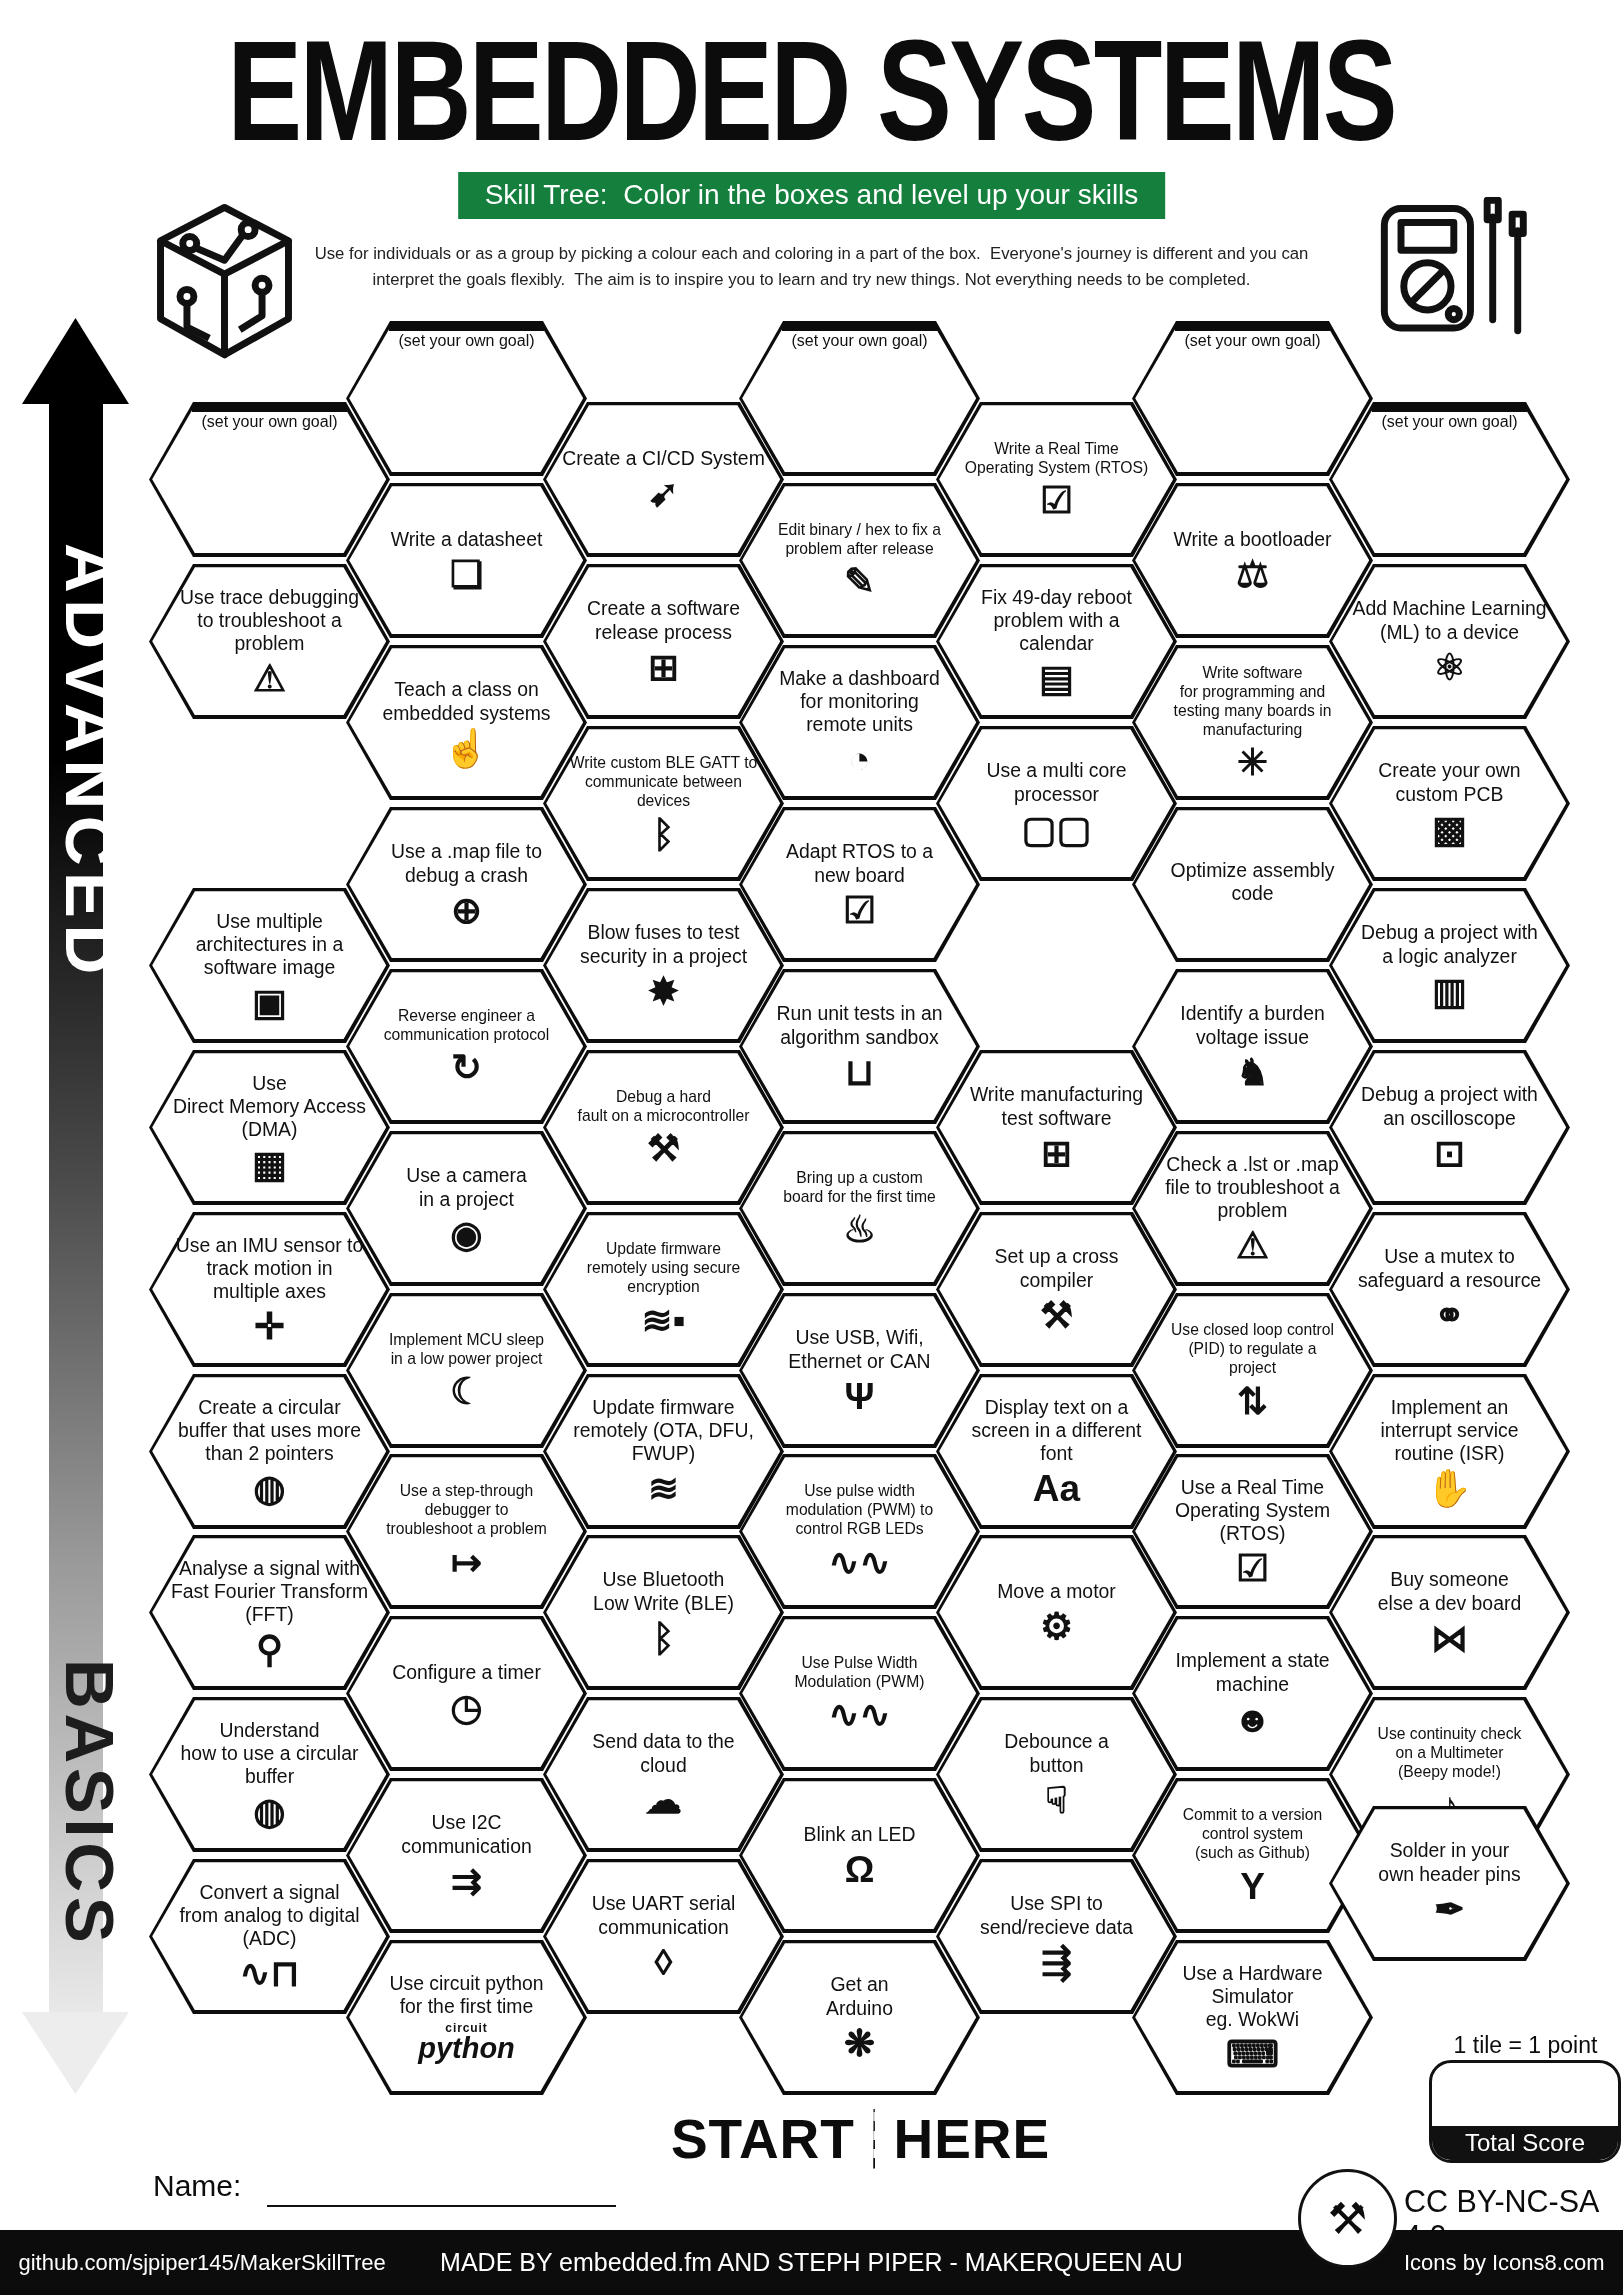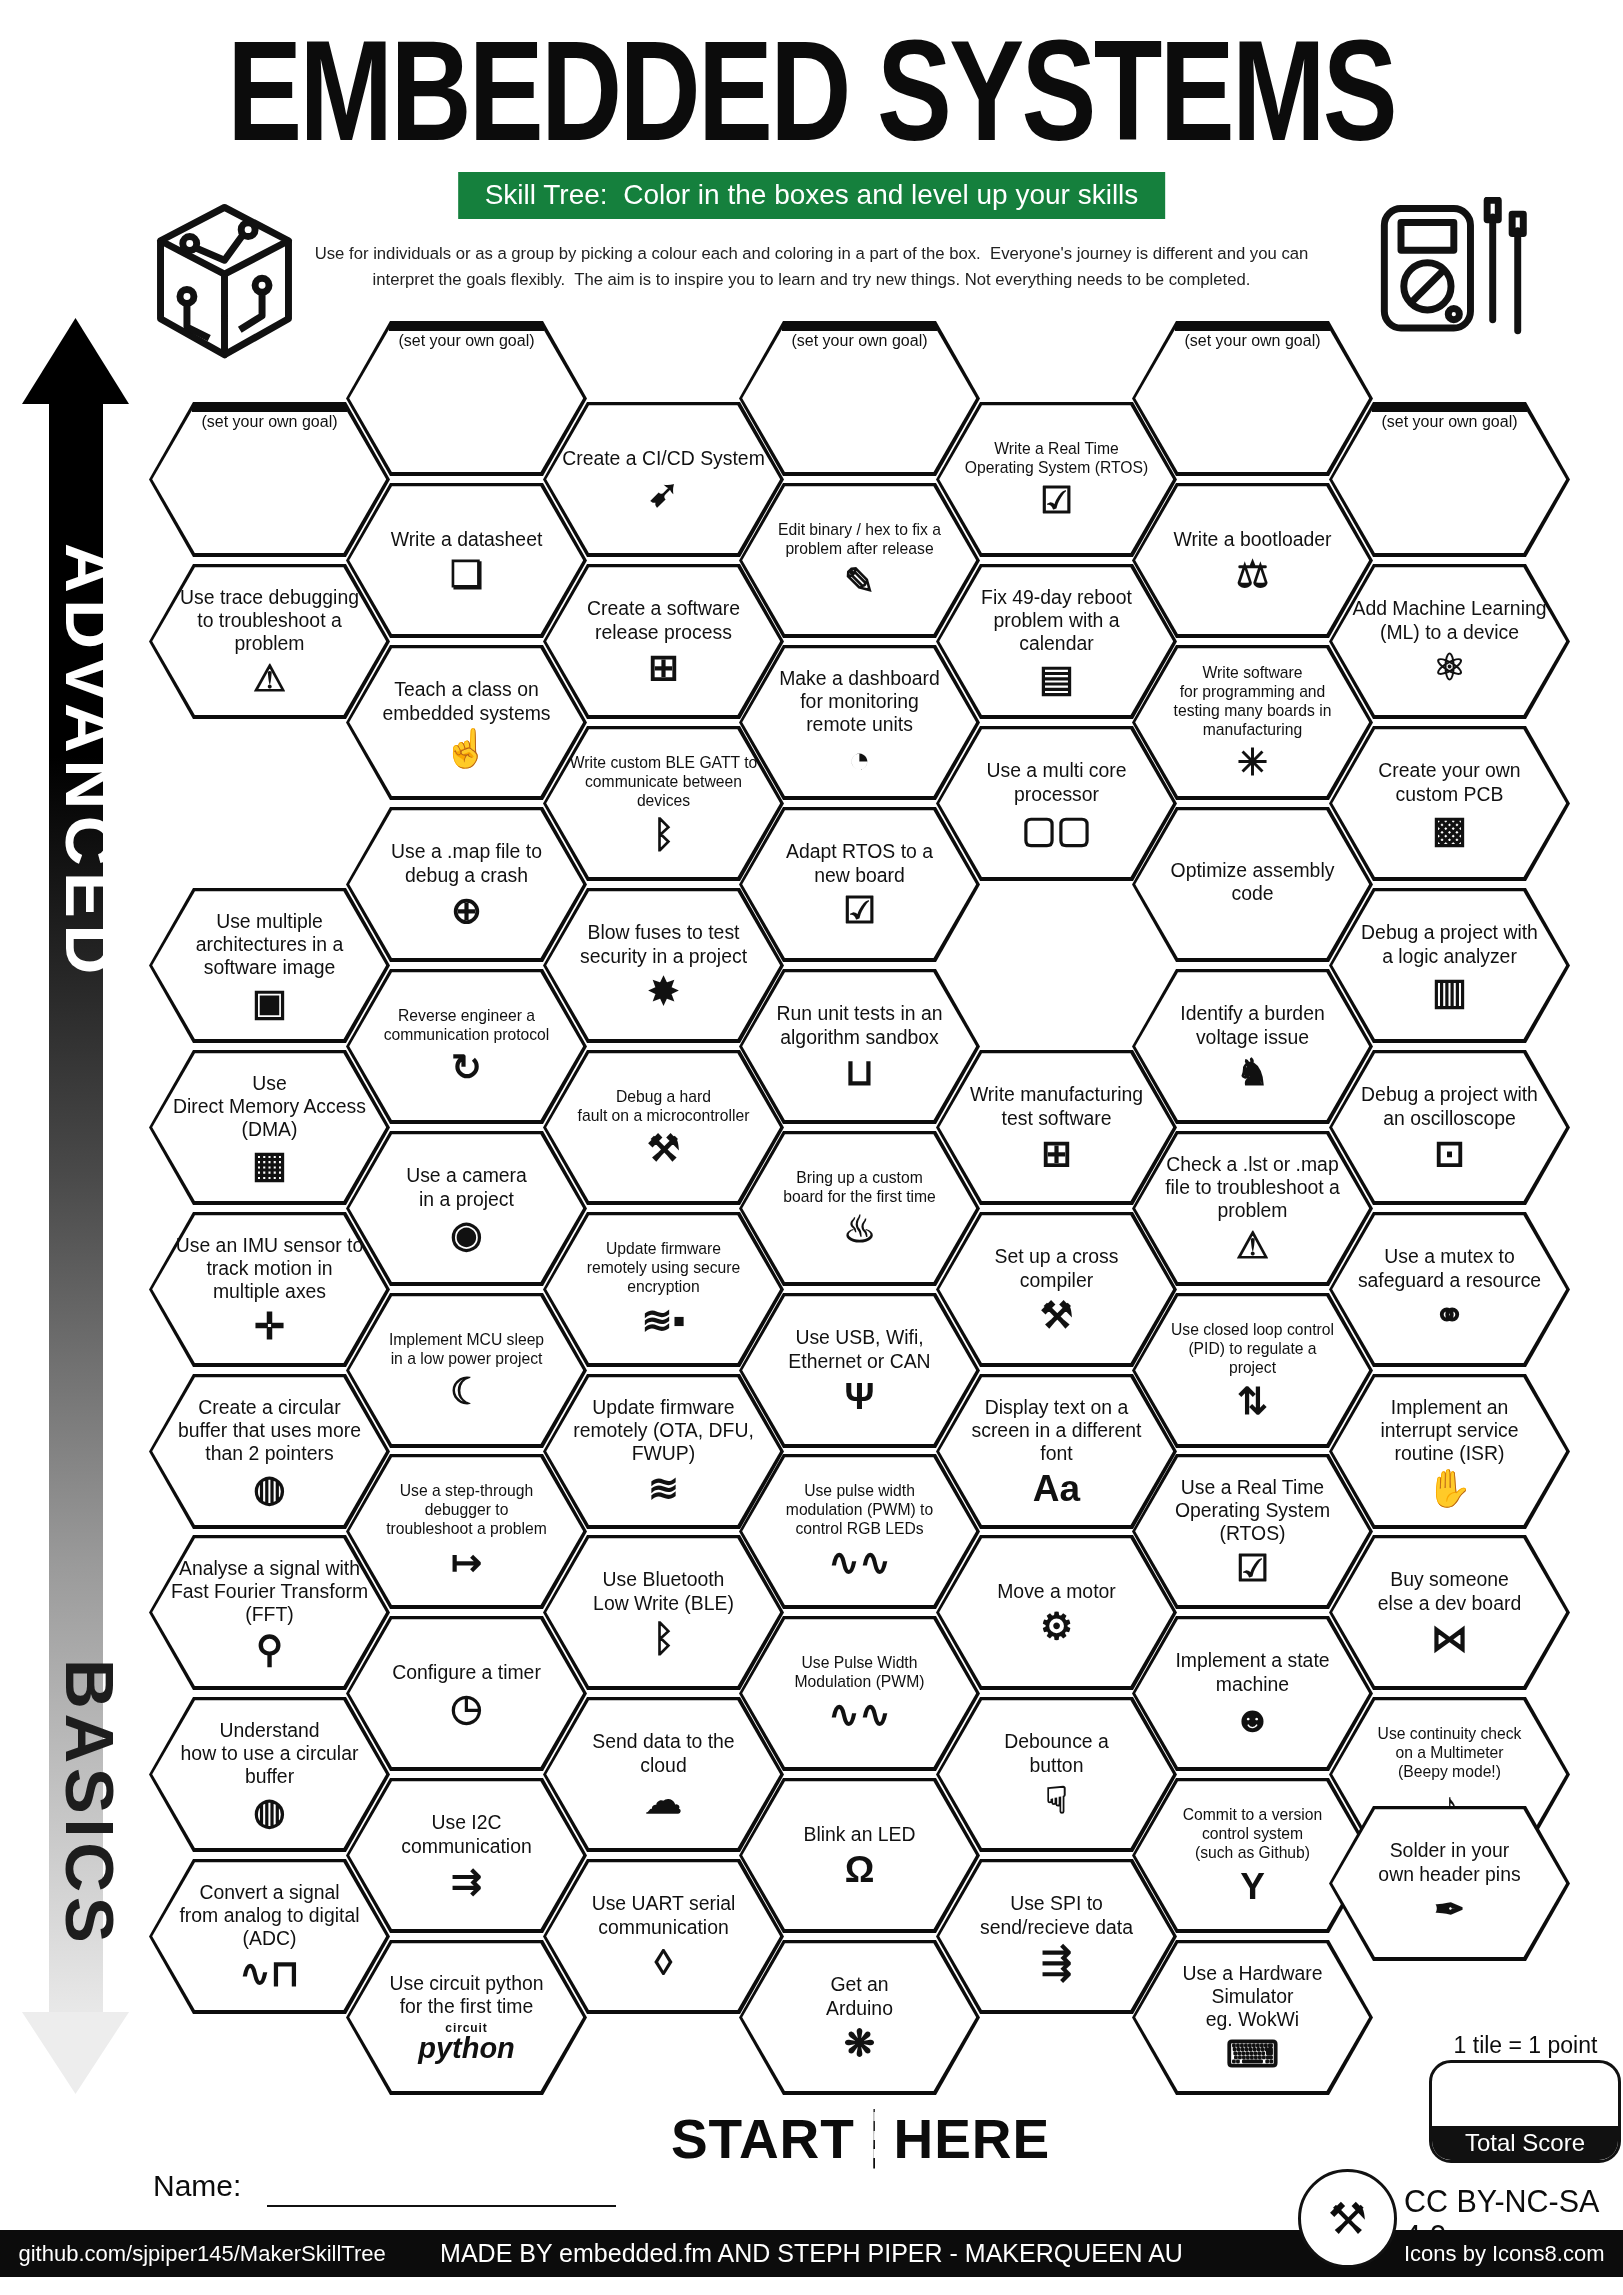--- a/index.html
+++ b/index.html
@@ -68,21 +68,21 @@
   .score-box{position:absolute;left:1429px;top:2060px;width:192px;height:103px;border:3.7px solid #111;
              border-radius:22px;overflow:hidden;background:#fff;box-sizing:border-box;}
   .score-band{position:absolute;left:0;right:0;bottom:0;height:34px;background:#111;color:#fff;
               font-size:24px;text-align:center;line-height:34px;}
   .cc-badge{position:absolute;left:1298px;top:2169px;width:99px;height:99px;border:3.2px solid #111;
             border-radius:50%;background:#fff;z-index:6;display:flex;align-items:center;justify-content:center;
             font-size:44px;box-sizing:border-box;}
   .license{position:absolute;left:1404px;top:2184px;font-size:30.5px;}
 
   
-  .footer{position:absolute;left:0;top:2230px;width:1623px;height:47px;background:#0c0c0c;color:#fff;
+  .footer{position:absolute;left:0;top:2230px;width:1623px;height:65px;background:#0c0c0c;color:#fff;
           display:flex;align-items:center;justify-content:space-between;padding:0 18.5px;box-sizing:border-box;}
   .footer .fl{font-size:22px;}
   .footer .fc{position:absolute;left:50%;transform:translateX(-50%);font-size:25px;}
   .footer .fr{font-size:22px;}
 </style>
 </head>
 <body>
 
 <div class="page">
 

